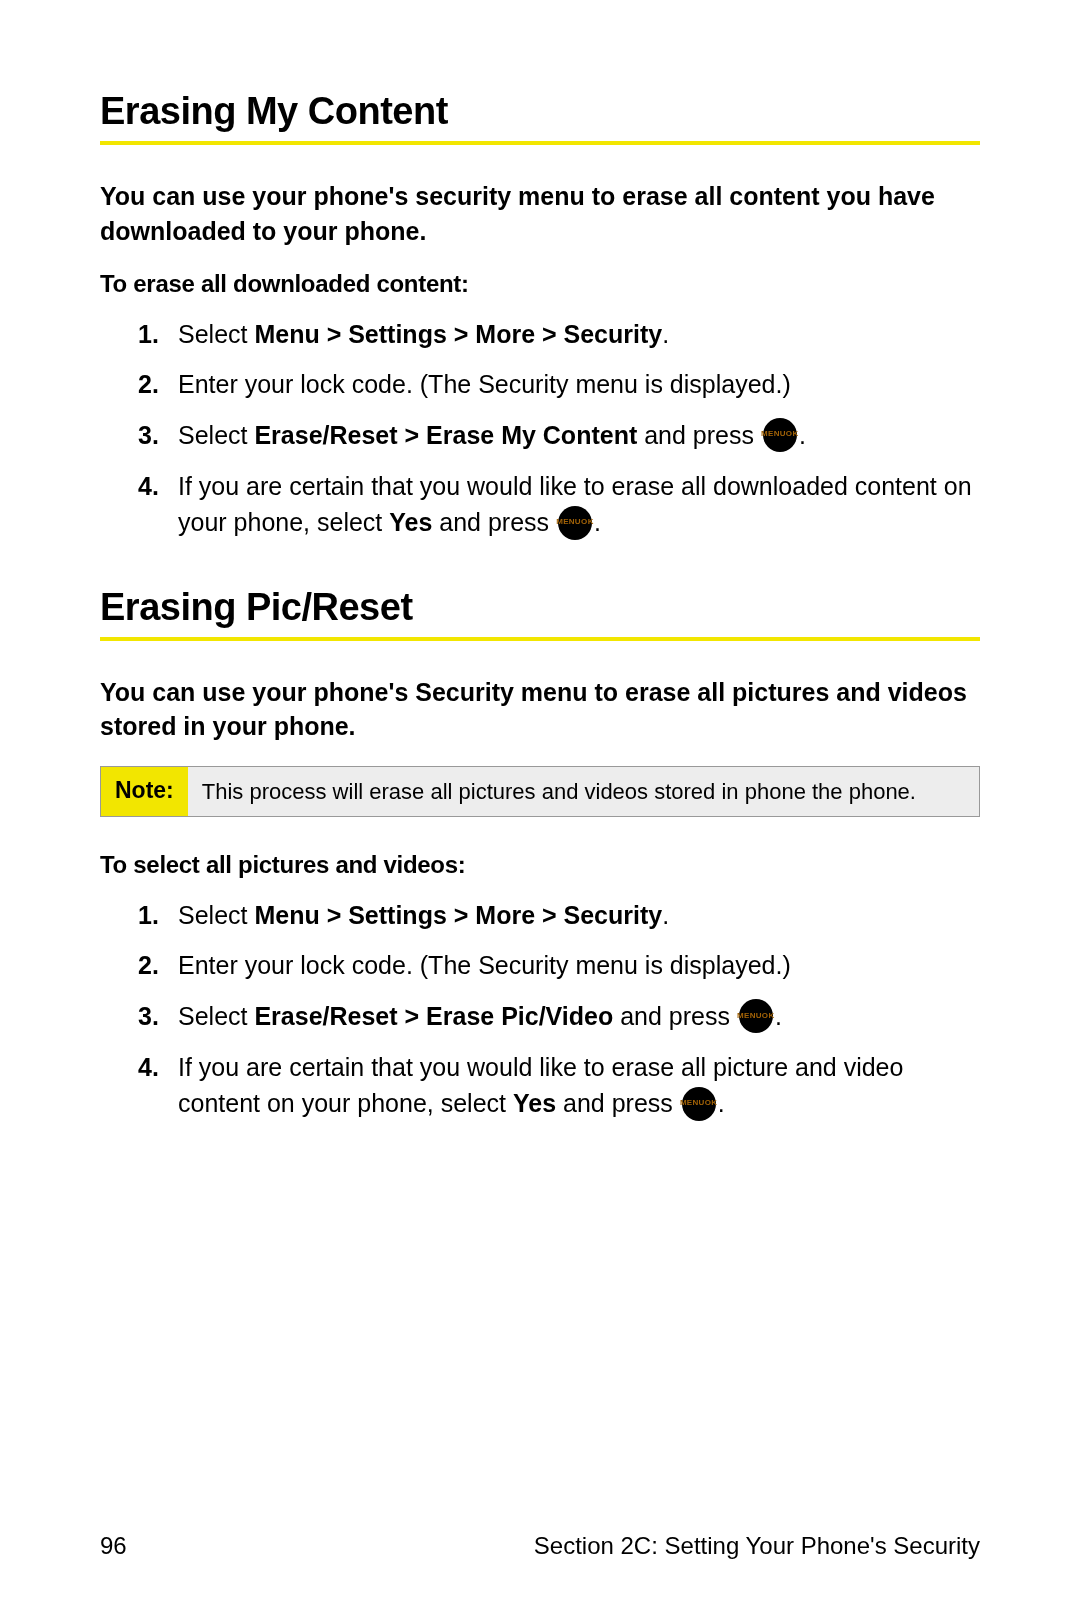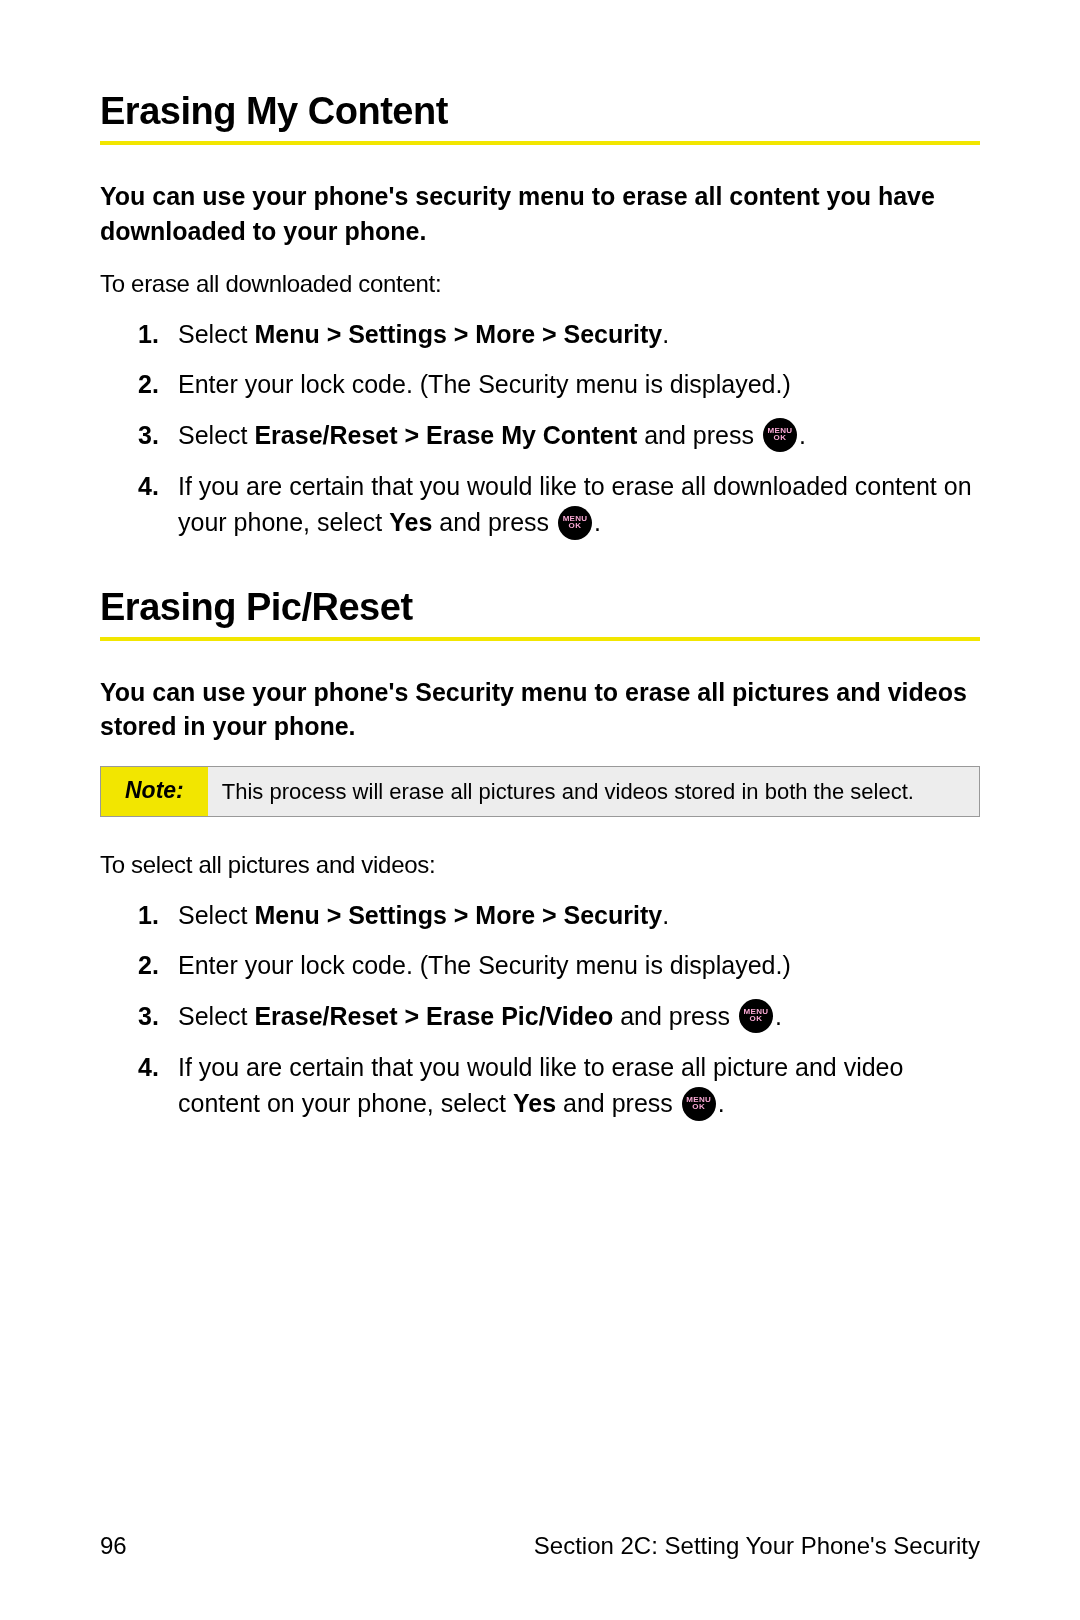--- a/index.html
+++ b/index.html
@@ -28,21 +28,21 @@
     }
     p.body {
       font-family: "Helvetica Neue", Arial, sans-serif;
       font-size: 25px;
       line-height: 1.38;
       margin-bottom: 22px;
       font-weight: bold;
     }
     .subhead {
       font-family: "Helvetica Neue", Arial, sans-serif;
-      font-weight: 400;
+      font-weight: 700;
       font-size: 24px;
       letter-spacing: -0.3px;
       margin-bottom: 18px;
     }
     ol {
       list-style: none;
       counter-reset: step;
       margin-bottom: 44px;
     }
     ol li {
@@ -56,53 +56,52 @@
     }
     ol li::before {
       content: counter(step) ".";
       position: absolute;
       left: 38px;
       font-weight: 700;
     }
     .b { font-weight: 700; }
     .menuok {
       display: inline-flex;
-      flex-direction: column;
+      flex-direction: row;
       align-items: center;
       justify-content: center;
       vertical-align: middle;
       width: 34px;
       height: 34px;
       border-radius: 50%;
       background: #000;
-      color: #f9a8d4;
+      color: #a16207;
       font-family: Arial, sans-serif;
       font-weight: 700;
       line-height: 0.85;
       margin: 0 2px;
       position: relative;
       top: -2px;
     }
     .menuok .m1 { font-size: 8px; letter-spacing: 0.3px; }
     .menuok .m2 { font-size: 8px; letter-spacing: 0.5px; }
     .notebox {
       display: flex;
       border: 1px solid #999;
       margin: 10px 0 34px 0;
     }
     .notebox .lbl {
       background: #f2e600;
       font-family: "Helvetica Neue", Arial, sans-serif;
       font-weight: 700;
       font-size: 23px;
-      padding: 10px 24px;
+      padding: 10px 14px;
       display: flex;
       align-items: flex-start;
       white-space: nowrap;
-      font-style: italic;
     }
     .notebox .txt {
       background: #ededed;
       font-family: "Helvetica Neue", Arial, sans-serif;
       font-size: 22px;
       line-height: 1.35;
       padding: 10px 14px;
       flex: 1;
     }
     .footer {
@@ -146,21 +145,21 @@
         </span><span>.</span>
     </li>
   </ol>
 
   <h2>Erasing Pic/Reset</h2>
   <div class="rule"></div>
   <p class="body">You can use your phone's Security menu to erase all pictures and videos stored in your phone.</p>
 
   <div class="notebox">
     <div class="lbl">Note:</div>
-    <div class="txt">This process will erase all pictures and videos stored in both the select.</div>
+    <div class="txt">This process will erase all pictures and videos stored in phone the phone.</div>
   </div>
 
   <div class="subhead">To select all pictures and videos:</div>
 
   <ol>
     <li>
       <span>Select </span><span class="b">Menu &gt; Settings &gt; More &gt; Security</span><span>.</span>
     </li>
     <li>
       <span>Enter your lock code. (The Security menu is displayed.)</span>

